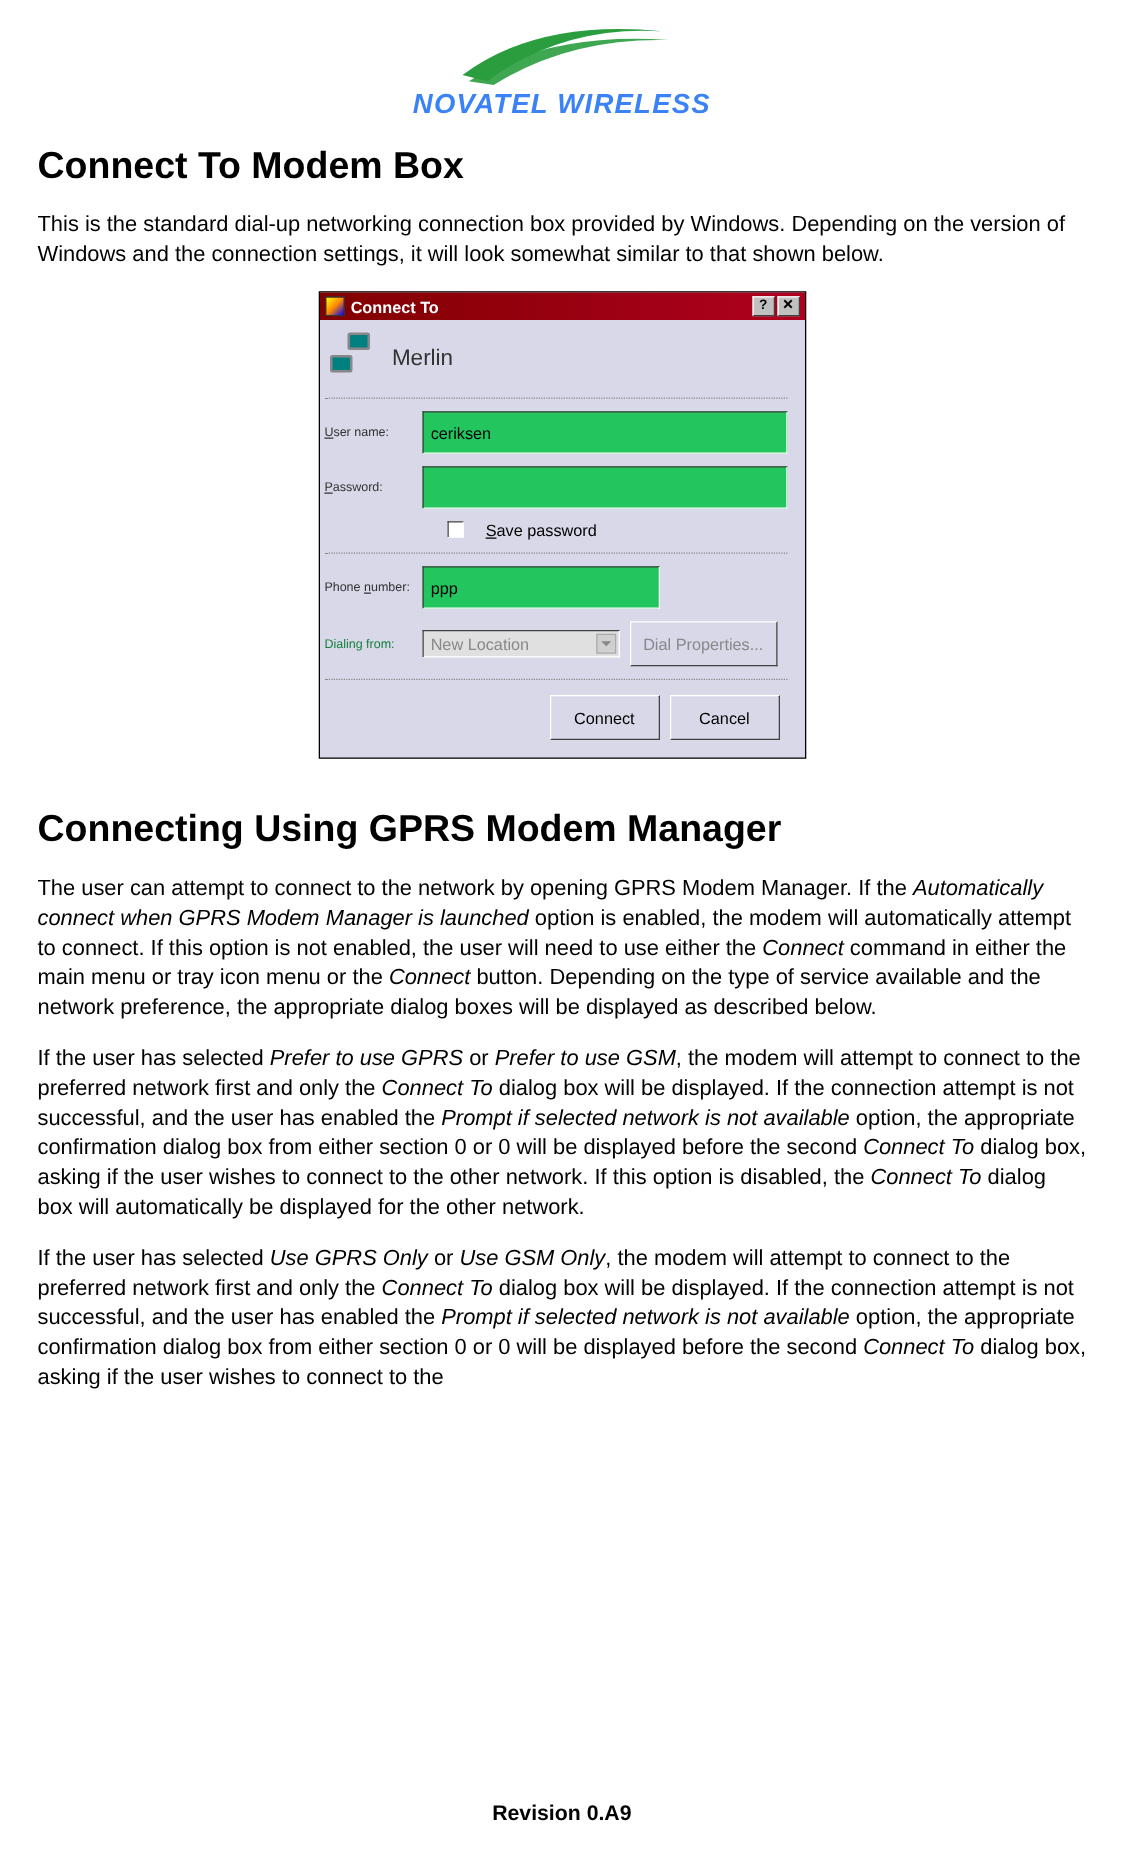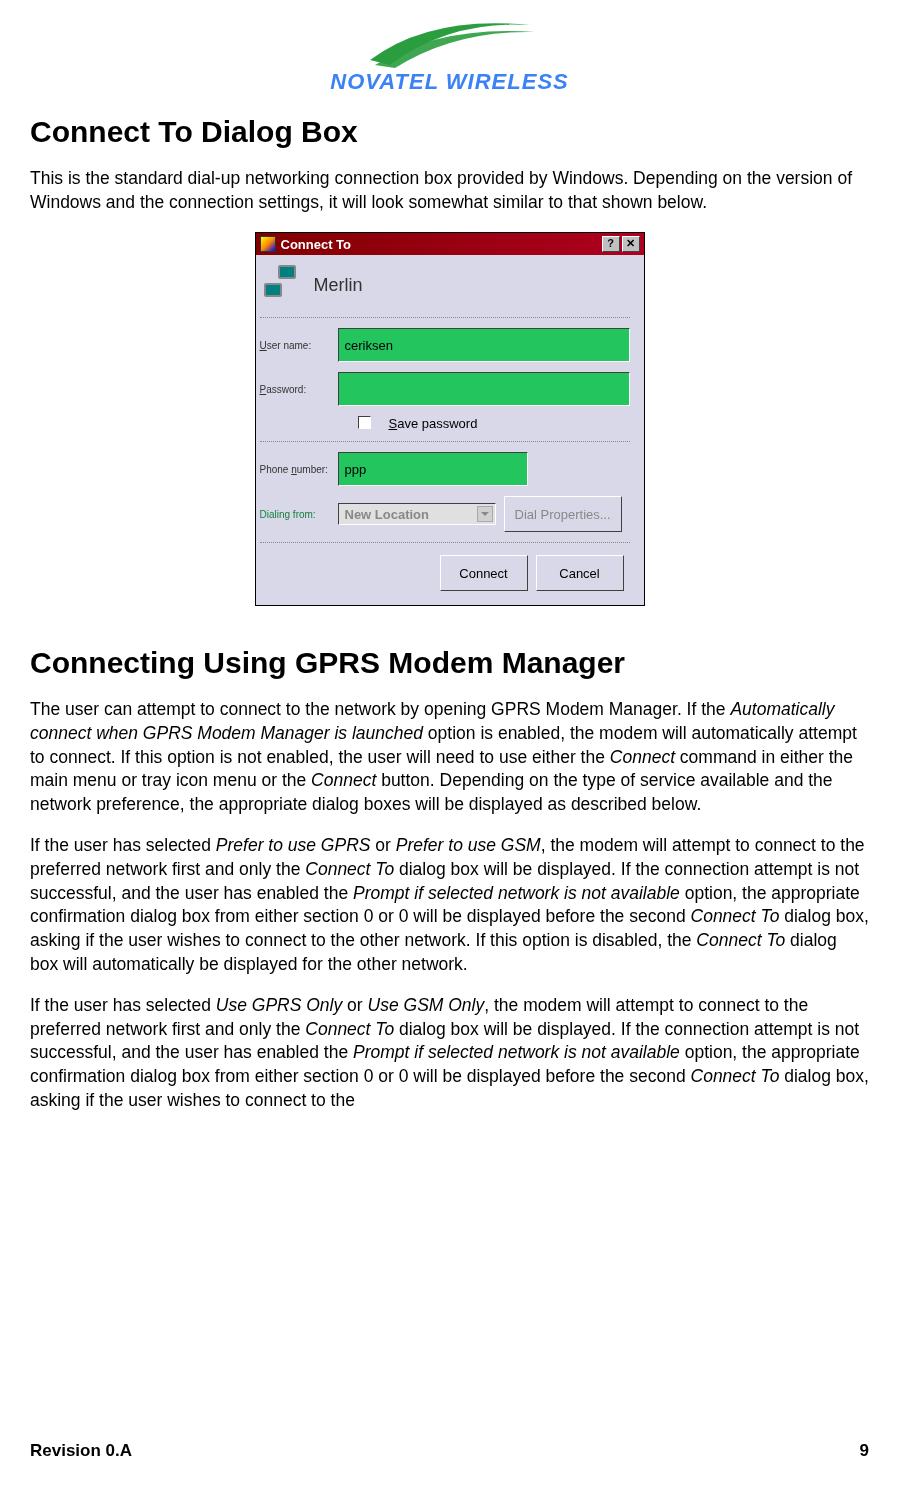--- a/index.html
+++ b/index.html
@@ -181,21 +181,20 @@
       border-top-color: #404040;
       border-left-color: #404040;
       border-bottom-color: #fff;
       border-right-color: #fff;
       background: #e0e0e0;
       display: flex;
       align-items: center;
       padding-left: 6px;
       color: #888;
       position: relative;
-      font-weight: bold;
     }
     .dropdown-arrow {
       position: absolute;
       right: 2px;
       top: 2px;
       width: 16px;
       height: 16px;
       background: #d0d0d0;
       border: 1px solid #aaa;
       display: flex;
@@ -227,39 +226,39 @@
       margin-top: 12px;
       padding-right: 6px;
     }
     
     .footer {
       position: absolute;
       bottom: 30px;
       left: 30px;
       right: 30px;
       display: flex;
-      justify-content: space-between;
+      justify-content: center;
       font-size: 17px;
       font-weight: bold;
     }
   </style>
 </head>
 <body>
 
 <div class="logo-container">
   <div class="logo-swoosh">
     <svg class="swoosh-path" width="200" height="60" viewBox="0 0 200 60">
       <path d="M 20 50 Q 80 5 180 15 Q 100 10 40 55 Z" fill="#2a9d3f"></path>
       <path d="M 25 55 Q 90 15 185 22 Q 105 20 45 58 Z" fill="#2a9d3f" opacity="0.9"></path>
     </svg>
   </div>
   <div class="logo-text">NOVATEL WIRELESS</div>
 </div>
 
-<h1>Connect To Dialog Box</h1>
+<h1>Connect To Modem Box</h1>
 <p class="body-text">This is the standard dial-up networking connection box provided by Windows.  Depending on the version of Windows and the connection settings, it will look somewhat similar to that shown below.</p>
 
 <div class="dialog-container">
   <div class="dialog-box">
     <div class="titlebar">
       <div class="titlebar-icon"></div>
       <span>Connect To</span>
       <div class="titlebar-spacer"></div>
       <div class="titlebar-btn">?</div>
       <div class="titlebar-btn">✕</div>

